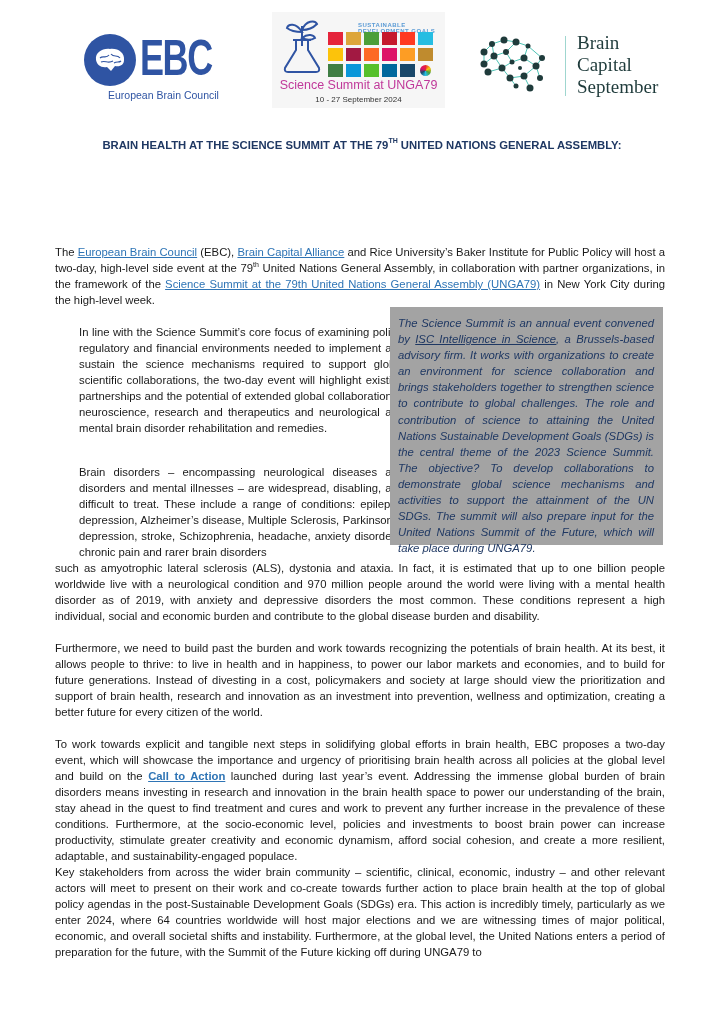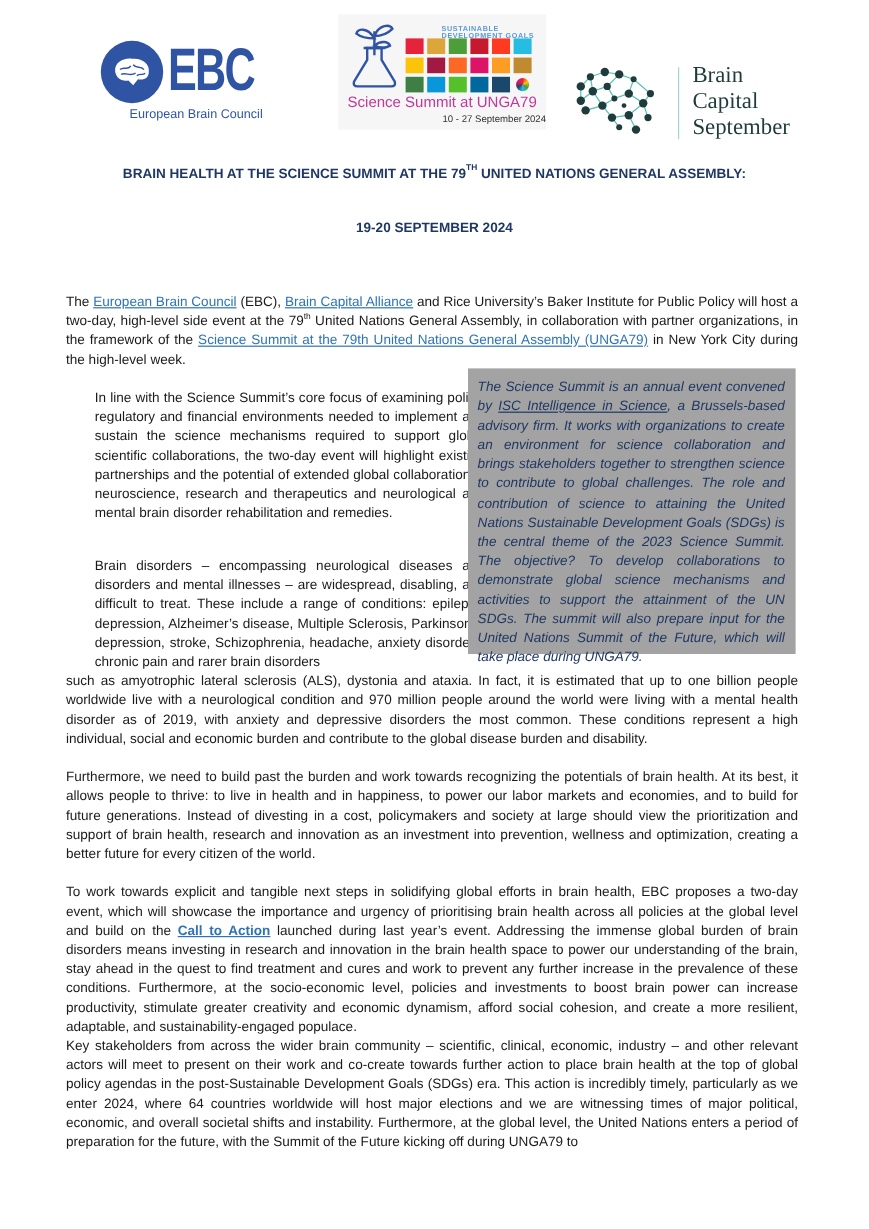--- a/index.html
+++ b/index.html
@@ -10,30 +10,30 @@
   
   .logo-ebc { position: absolute; left: 84px; top: 30px; width: 140px; height: 75px; }
   .ebc-circle { position: absolute; left: 0; top: 4px; width: 52px; height: 52px; border-radius: 50%;
                 background: #2f54a3; }
   .ebc-circle svg { position: absolute; left: 9px; top: 12px; }
   .ebc-letters { position: absolute; left: 56px; top: -2px; font-size: 50px; font-weight: bold;
                  color: #2f54a3; letter-spacing: -2px; transform: scaleX(0.72); transform-origin: left top;
                  font-family: "Liberation Sans", sans-serif; line-height: 60px; }
   .ebc-sub { position: absolute; left: 24px; top: 59px; font-size: 10.5px; color: #2f54a3; white-space: nowrap; }
 
-  .logo-ss { position: absolute; left: 282px; top: 12px; width: 173px; height: 96px; background: #f6f6f6; }
+  .logo-ss { position: absolute; left: 272px; top: 12px; width: 173px; height: 96px; background: #f6f6f6; }
   .ss-flask { position: absolute; left: 10px; top: 6px; }
   .ss-goals { position: absolute; left: 86px; top: 10px; font-size: 6px; font-weight: bold; color: #5b9bd5; letter-spacing: 0.5px; }
   .ss-grid { position: absolute; left: 56px; top: 20px; width: 106px; display: grid;
              grid-template-columns: repeat(6, 15px); grid-gap: 3px; }
   .ss-grid span { display: block; width: 15px; height: 13px; }
   .ss-title { position: absolute; left: 0; width: 173px; top: 66px; text-align: center; font-size: 12.5px; color: #c0399a; white-space: nowrap; }
-  .ss-date { position: absolute; left: 0; width: 173px; top: 83px; text-align: right; font-size: 8px; color: #333; }
+  .ss-date { position: absolute; left: 0; width: 173px; top: 83px; text-align: center; font-size: 8px; color: #333; }
 
-  .logo-bca { position: absolute; left: 480px; top: 30px; width: 180px; height: 70px; margin-top: 20px; }
+  .logo-bca { position: absolute; left: 480px; top: 30px; width: 180px; height: 70px; }
   .bca-net { position: absolute; left: 0; top: 4px; }
   .bca-divider { position: absolute; left: 85px; top: 6px; width: 1px; height: 60px; background: #9fd6cf; }
   .bca-text { position: absolute; left: 97px; top: 2px; font-family: "Liberation Serif", serif; font-size: 19px;
               line-height: 22px; color: #1f3b3b; }
 
   
   .title { position: absolute; left: 60px; width: 604px; top: 137px; text-align: center; font-weight: bold;
            font-size: 11.3px; line-height: 16px; color: #1f3863; }
   .title sup { font-size: 7px; vertical-align: top; line-height: 8px; }
   .date { position: absolute; left: 60px; width: 604px; top: 184px; text-align: center; font-weight: bold;
@@ -136,21 +136,20 @@
     <div class="bca-text">
       <div>Brain</div>
       <div>Capital</div>
       <div>September</div>
     </div>
   </div>
 
   <div class="title">
     <div><span>BRAIN HEALTH AT THE SCIENCE SUMMIT AT THE 79</span><sup>TH</sup><span> UNITED NATIONS GENERAL ASSEMBLY:</span></div>
   </div>
-  <div class="date">19-20 SEPTEMBER 2024</div>
 
   <p class="para" style="top:244px;"><span>The </span><a class="link">European Brain Council</a><span> (EBC), </span><a class="link">Brain Capital Alliance</a><span> and Rice University’s Baker Institute for Public Policy will host a two-day, high-level side event at the 79</span><sup>th</sup><span> United Nations General Assembly, in collaboration with partner organizations, in the framework of the </span><a class="link">Science Summit at the 79th United Nations General Assembly (UNGA79)</a><span> in New York City during the high-level week.</span></p>
 
   <p class="col-left" style="top:324px;">In line with the Science Summit’s core focus of examining policy, regulatory and financial environments needed to implement and sustain the science mechanisms required to support global scientific collaborations, the two-day event will highlight existing partnerships and the potential of extended global collaboration in neuroscience, research and therapeutics and neurological and mental brain disorder rehabilitation and remedies.</p>
   <p class="col-left" style="top:464px;">Brain disorders – encompassing neurological diseases and disorders and mental illnesses – are widespread, disabling, and difficult to treat. These include a range of conditions: epilepsy, depression, Alzheimer’s disease, Multiple Sclerosis, Parkinson’s, depression, stroke, Schizophrenia, headache, anxiety disorders, chronic pain and rarer brain disorders</p>
 
   <div class="sidebox">
     <p><span>The Science Summit is an annual event convened by </span><a class="ilink">ISC Intelligence in Science</a><span>, a Brussels-based advisory firm. It works with organizations to create an environment for science collaboration and brings stakeholders together to strengthen science to contribute to global challenges. The role and contribution of science to attaining the United Nations Sustainable Development Goals (SDGs) is the central theme of the 2023 Science Summit. The objective? To develop collaborations to demonstrate global science mechanisms and activities to support the attainment of the UN SDGs. The summit will also prepare input for the United Nations Summit of the Future, which will take place during UNGA79.</span></p>
   </div>
 

